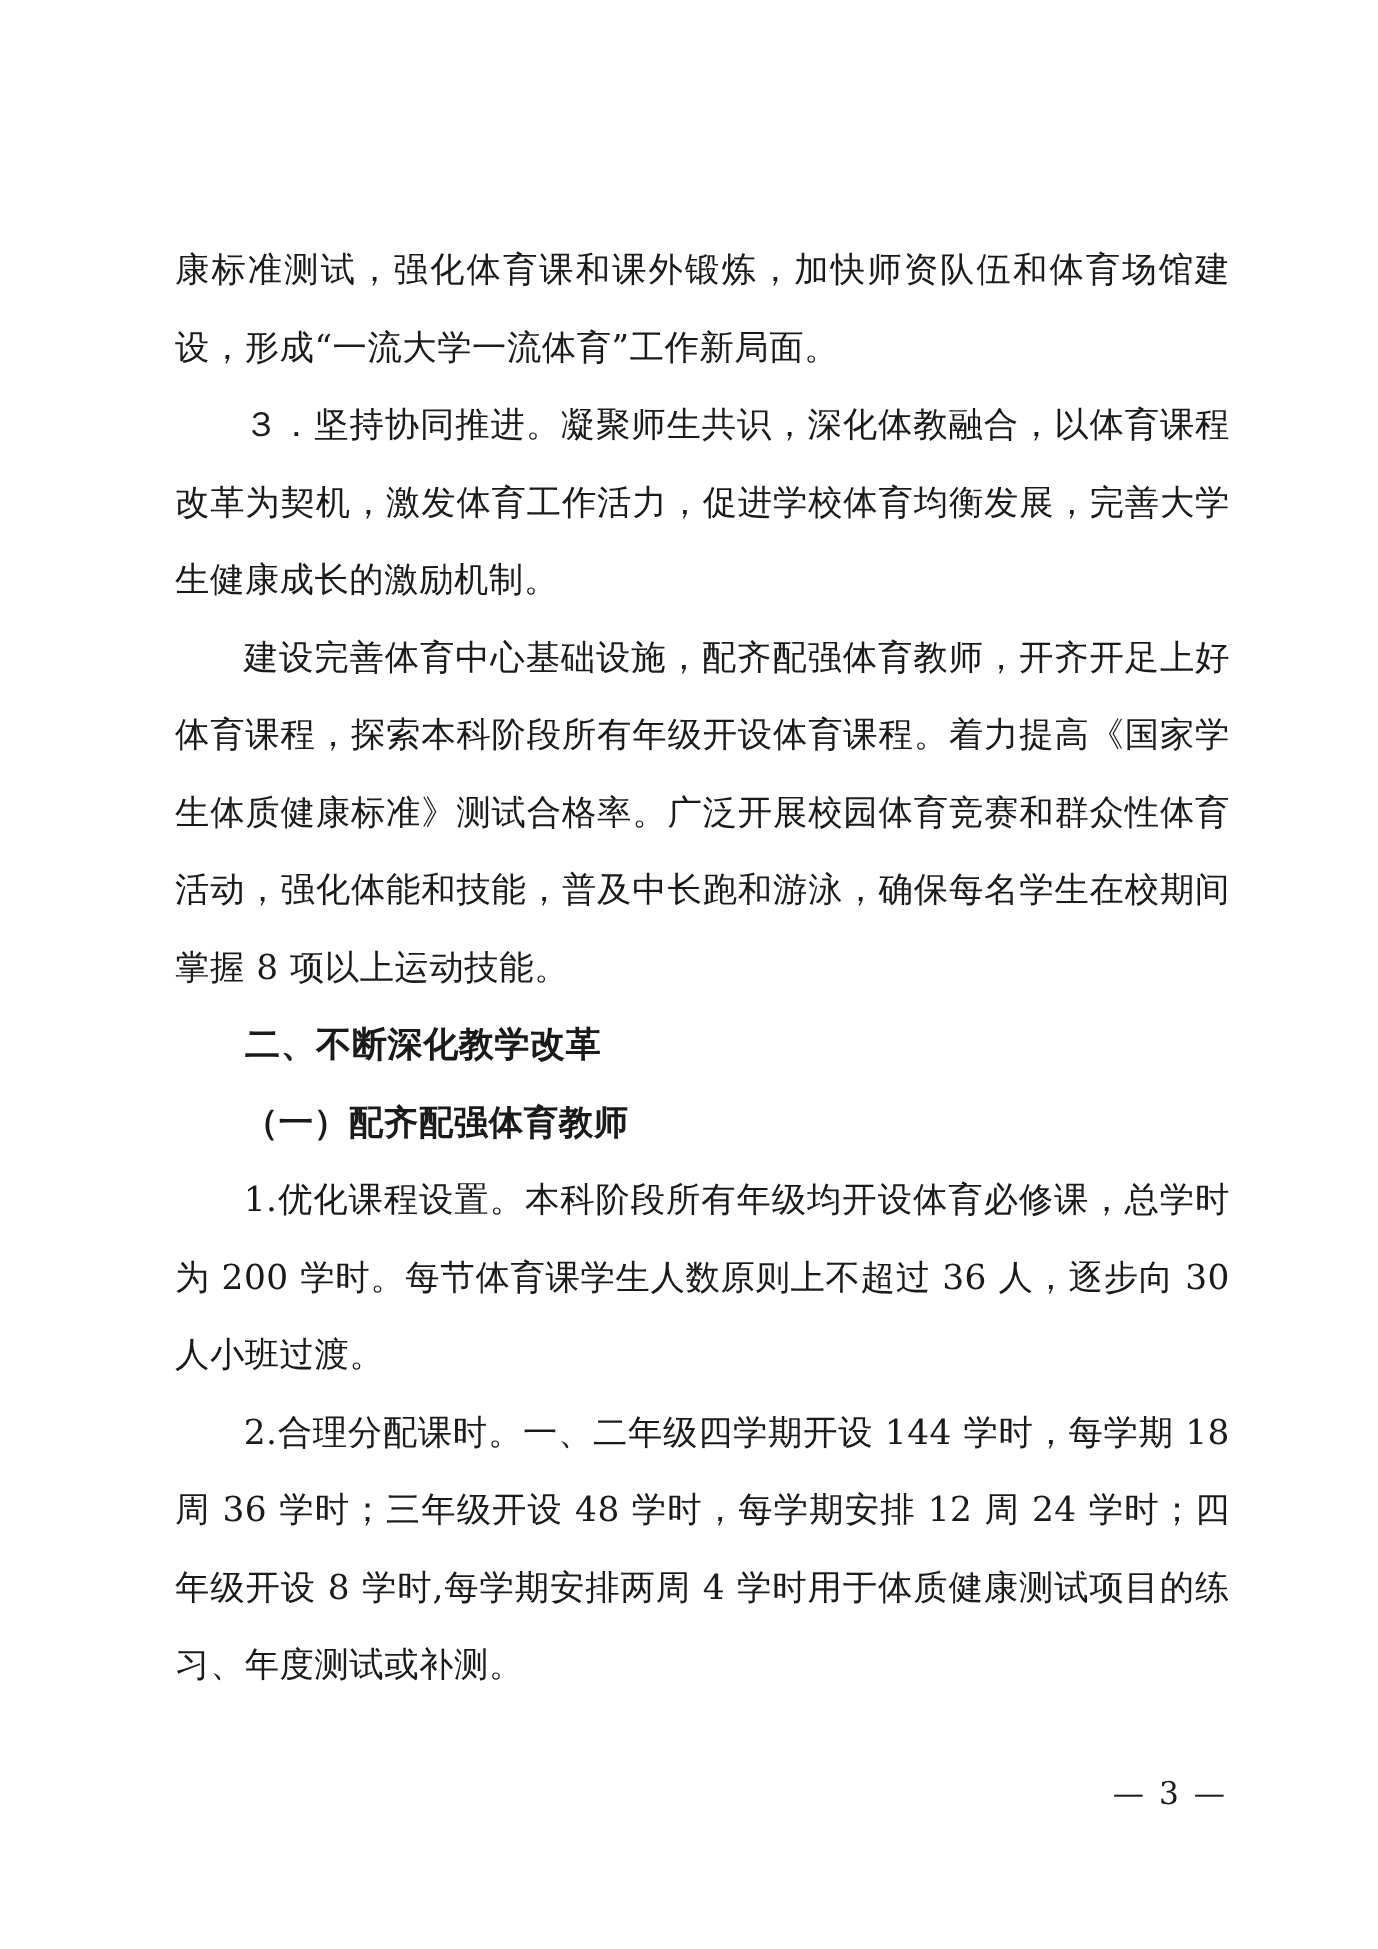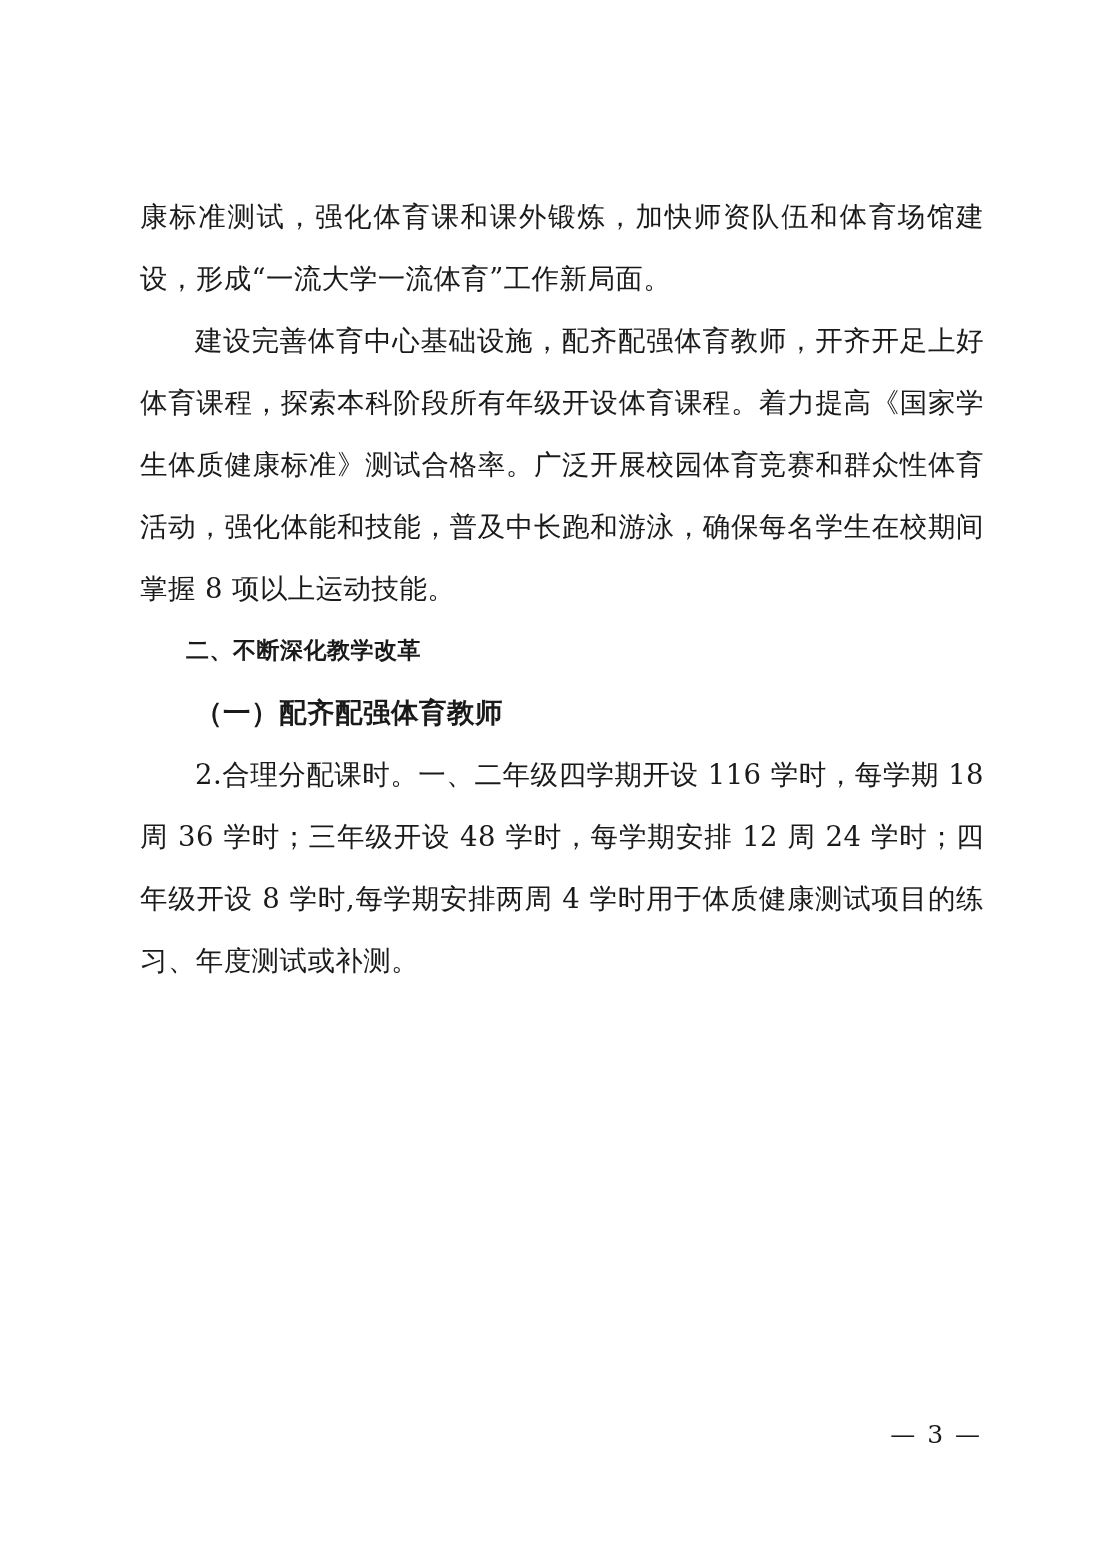--- a/index.html
+++ b/index.html
@@ -32,21 +32,21 @@
   }
   p {
     margin: 0;
   }
   .indent2 {
     text-indent: 2em;
   }
   .heading1 {
     font-family: "DejaVu Sans", "Liberation Sans", sans-serif;
     font-weight: bold;
-    font-size: 23px;
+    font-size: 28px;
     line-height: 62px;
     text-indent: 2em;
     letter-spacing: 0.5px;
   }
   .heading2 {
     font-weight: bold;
     font-size: 27.5px;
     line-height: 62px;
     text-indent: 2em;
     letter-spacing: 0.5px;
@@ -60,27 +60,29 @@
     color: #1a1a1a;
   }
 </style>
 </head>
 <body>
 
 <div class="page">
 
   <p class="body-text">康标准测试，强化体育课和课外锻炼，加快师资队伍和体育场馆建设，形成“一流大学一流体育”工作新局面。</p>
 
+  <p class="body-text indent2">３．坚持协同推进。凝聚师生共识，深化体教融合，以体育课程改革为契机，激发体育工作活力，促进学校体育均衡发展，完善大学生健康成长的激励机制。</p>
 
 
   <p class="body-text indent2">建设完善体育中心基础设施，配齐配强体育教师，开齐开足上好体育课程，探索本科阶段所有年级开设体育课程。着力提高《国家学生体质健康标准》测试合格率。广泛开展校园体育竞赛和群众性体育活动，强化体能和技能，普及中长跑和游泳，确保每名学生在校期间掌握 8 项以上运动技能。</p>
 
   <p class="heading1">二、不断深化教学改革</p>
 
   <p class="heading2">（一）配齐配强体育教师</p>
 
+  <p class="body-text indent2">1.优化课程设置。本科阶段所有年级均开设体育必修课，总学时为 200 学时。每节体育课学生人数原则上不超过 36 人，逐步向 30 人小班过渡。</p>
 
-  <p class="body-text indent2">2.合理分配课时。一、二年级四学期开设 116 学时，每学期 18 周 36 学时；三年级开设 48 学时，每学期安排 12 周 24 学时；四年级开设 8 学时,每学期安排两周 4 学时用于体质健康测试项目的练习、年度测试或补测。</p>
+  <p class="body-text indent2">2.合理分配课时。一、二年级四学期开设 144 学时，每学期 18 周 36 学时；三年级开设 48 学时，每学期安排 12 周 24 学时；四年级开设 8 学时,每学期安排两周 4 学时用于体质健康测试项目的练习、年度测试或补测。</p>
 
 
 </div>
 
 <div class="pagenum">— 3 —</div>
 
 </body></html>

